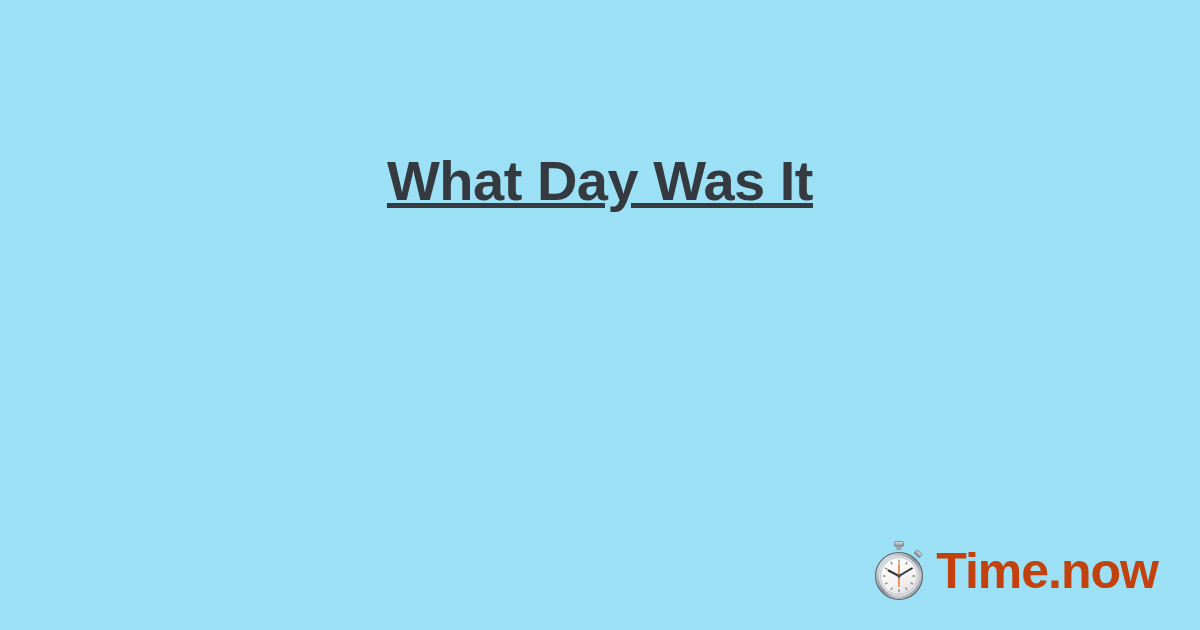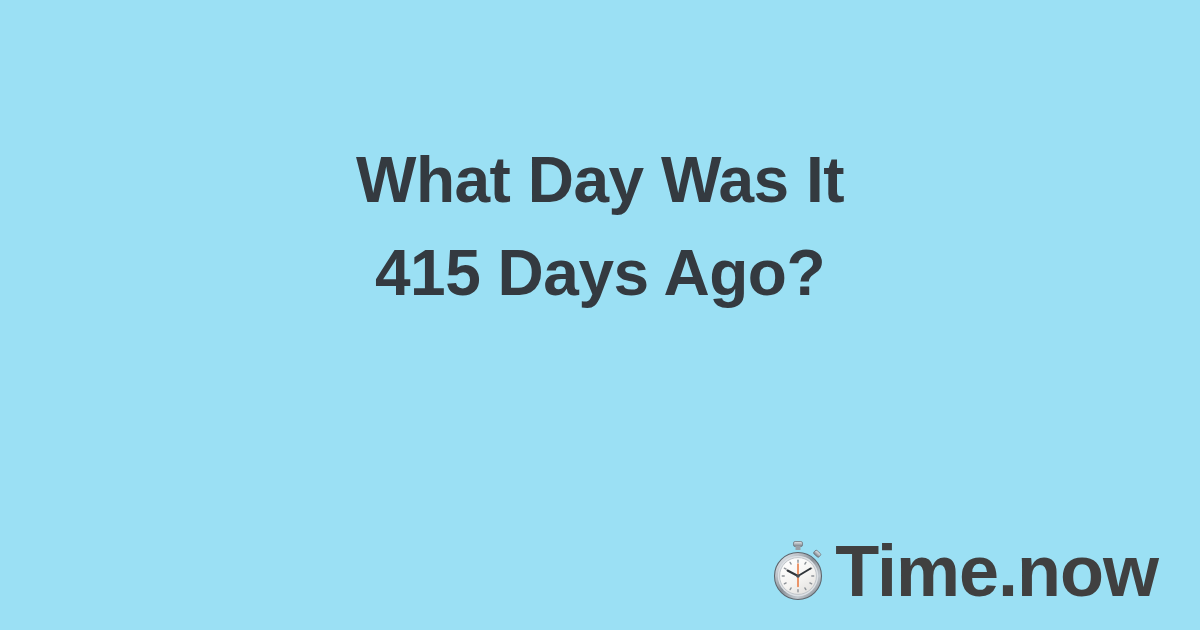--- a/index.html
+++ b/index.html
@@ -24,25 +24,26 @@
     position: absolute;
     left: 0;
     top: 134px;
     width: 1200px;
     text-align: center;
   }
   .headline-line {
     display: block;
     font-family: "Liberation Sans", sans-serif;
     font-weight: bold;
-    font-size: 64px;
+    font-size: 56px;
     line-height: 93px;
     color: #343A40;
     letter-spacing: -0.5px;
     white-space: nowrap;
+    text-decoration: underline;
   }
   .subtitle {
     position: absolute;
     left: 0;
     top: 353px;
     width: 1200px;
     text-align: center;
     font-family: "Liberation Sans", sans-serif;
     font-weight: bold;
     font-size: 30px;
@@ -61,35 +62,34 @@
   }
   .brand-icon {
     width: 58px;
     height: 62px;
     display: block;
     flex: 0 0 auto;
   }
   .brand-name {
     font-family: "Liberation Sans", sans-serif;
     font-weight: bold;
-    font-size: 72px;
+    font-size: 50px;
     line-height: 56px;
-    color: #404040;
+    color: #c2410c;
     letter-spacing: -1px;
     white-space: nowrap;
   }
 </style>
 </head>
 <body>
 
 <div class="og-card">
 
   <div class="headline-block">
     <span class="headline-line">What Day Was It</span>
-    <span class="headline-line">415 Days Ago?</span>
   </div>
 
 
   <div class="brand">
     <span class="brand-icon">
       <svg viewBox="0 0 58 62" width="58" height="62" xmlns="http://www.w3.org/2000/svg" aria-hidden="true">
         <defs>
           <linearGradient id="bezelGrad" x1="0" y1="0" x2="1" y2="1">
             <stop offset="0%" stop-color="#FAFBFC"></stop>
             <stop offset="22%" stop-color="#C9CED4"></stop>

